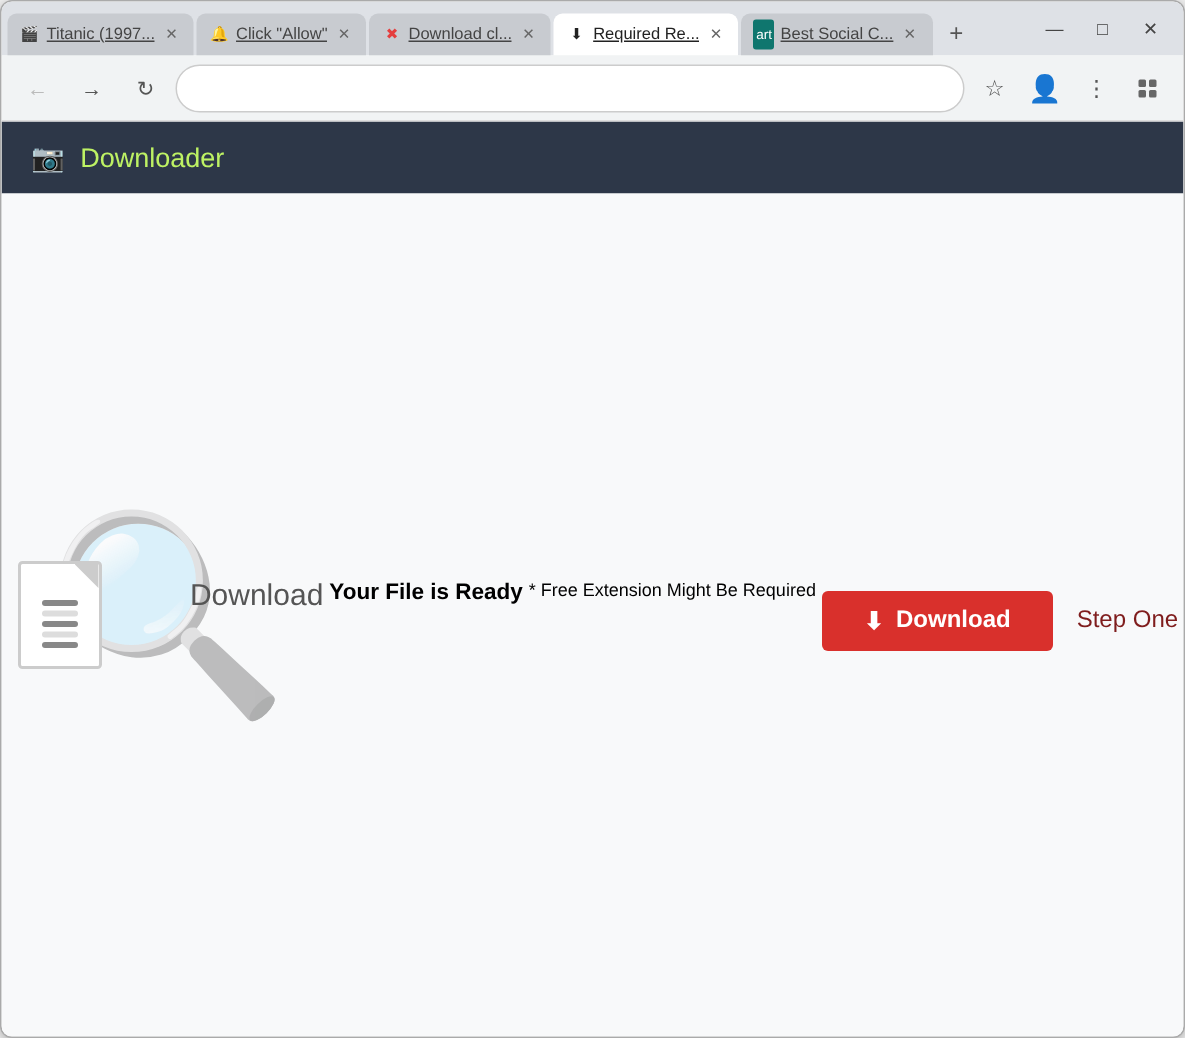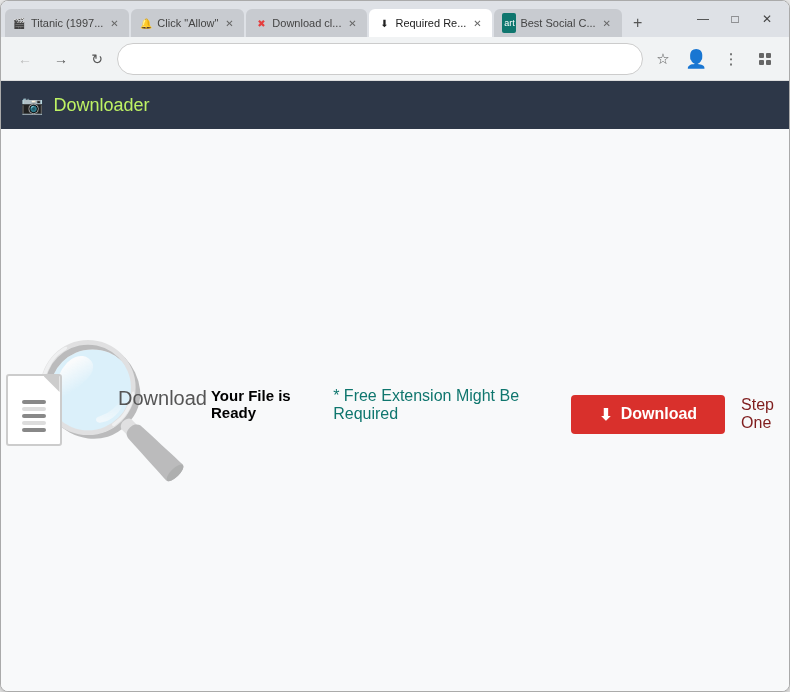--- a/index.html
+++ b/index.html
@@ -71,20 +71,21 @@
       border-radius: 50%;
       font-size: 10px;
       color: #666;
       cursor: pointer;
       flex-shrink: 0;
     }
     .tab-label {
       flex: 1;
       overflow: hidden;
       text-overflow: ellipsis;
+      text-decoration: underline;
     }
     .new-tab-btn {
       display: flex;
       align-items: center;
       justify-content: center;
       width: 28px;
       height: 28px;
       font-size: 16px;
       color: #555;
       cursor: pointer;
@@ -306,22 +307,22 @@
     .download-title {
       font-size: 20px;
       color: #555;
     }
     .download-ready {
       font-size: 15px;
       font-weight: 600;
       color: #000000;
     }
     .download-note {
-      font-size: 16px;
-      color: #0f766e;
+      font-size: 12px;
+      color: #000000;
     }
 
     .action-row {
       display: flex;
       align-items: center;
       gap: 16px;
       margin-top: 8px;
     }
 
     .download-btn {

